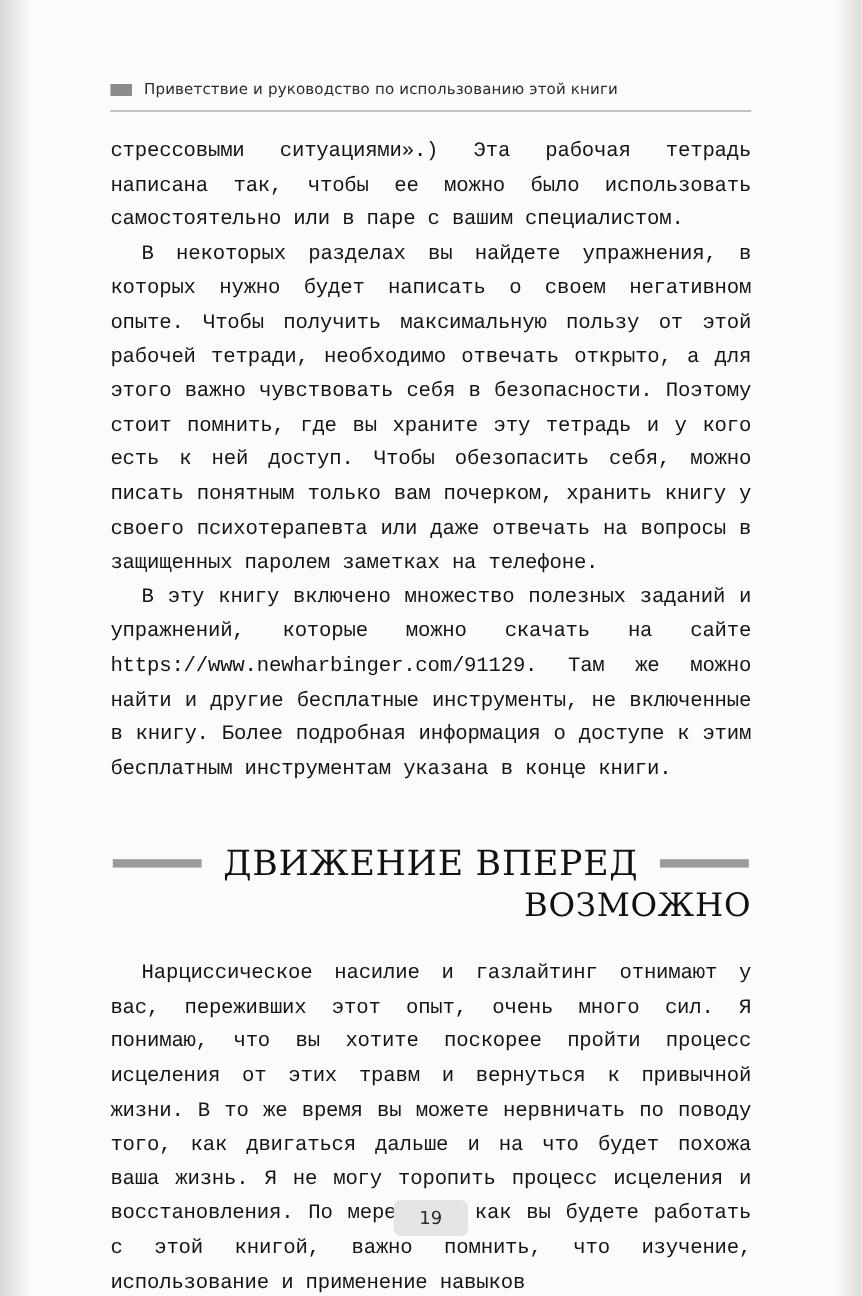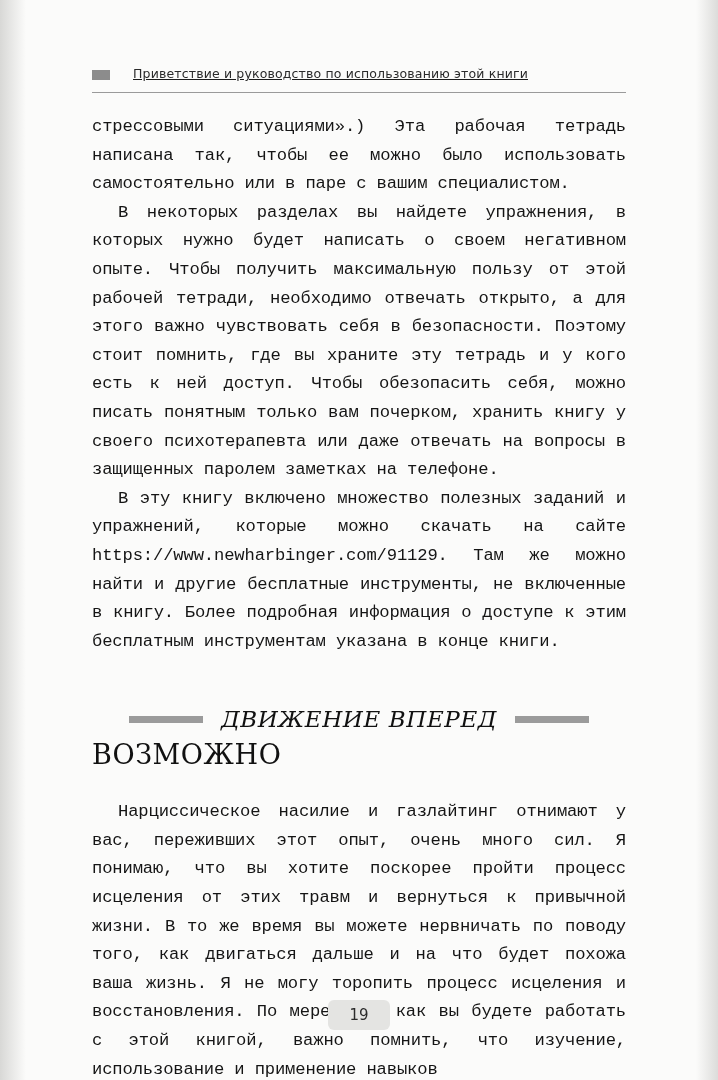--- a/index.html
+++ b/index.html
@@ -45,23 +45,22 @@
     left: 92px;
     right: 92px;
     top: 66px;
     bottom: 40px;
   }
 
   
   .running-head {
     display: flex;
     align-items: center;
-    gap: 23px;
+    gap: 10px;
     margin-bottom: 8px;
-    text-decoration: underline;
   }
   .running-head .bar {
     width: 18px;
     height: 10px;
     background: #8c8c8c;
     flex: 0 0 auto;
     margin-top: 2px;
   }
   .running-head .rh-text {
     font-size: 12.5px;
@@ -103,36 +102,35 @@
     justify-content: center;
     gap: 18px;
   }
   .heading-row .deco {
     height: 7px;
     width: 74px;
     background: #9b9b9b;
     flex: 0 0 auto;
   }
   .heading-line {
-    font-size: 23px;
+    font-size: 29px;
     line-height: 34px;
     letter-spacing: 0.6px;
     color: #111;
     font-family: "DejaVu Serif", serif;
     font-weight: normal;
     white-space: nowrap;
-    font-style: italic;
   }
   .heading-line2 {
     font-size: 27px;
     line-height: 34px;
     letter-spacing: 0.6px;
     color: #111;
     font-family: "DejaVu Serif", serif;
-    text-align: left;
+    text-align: right;
     margin-top: 2px;
   }
 
   
   .folio {
     position: absolute;
     left: 50%;
     transform: translateX(-50%);
     bottom: 50px;
     width: 62px;

